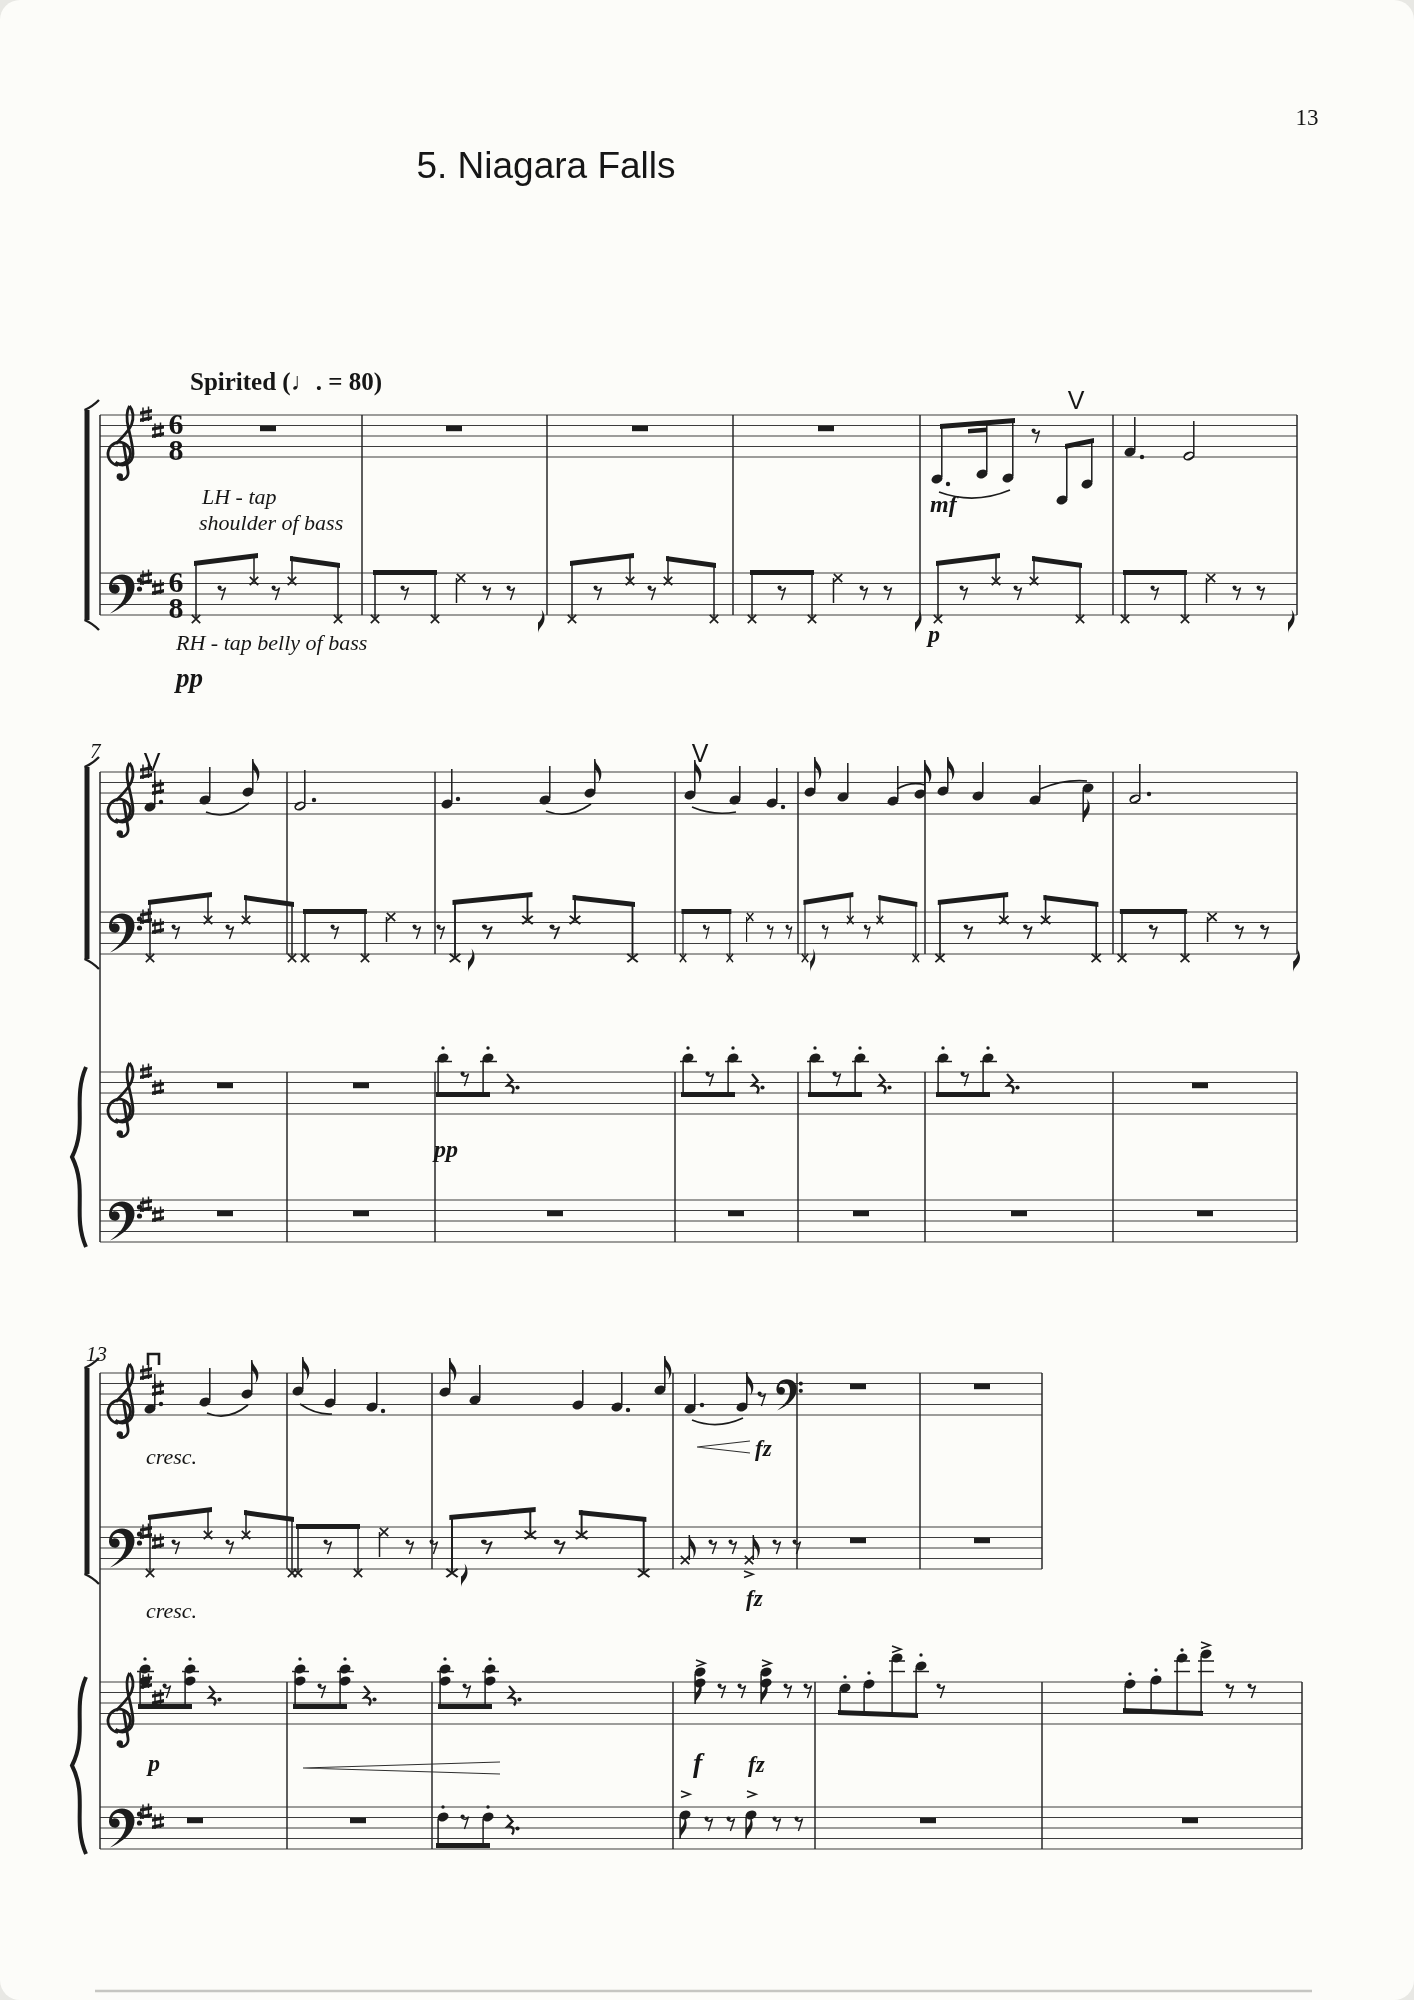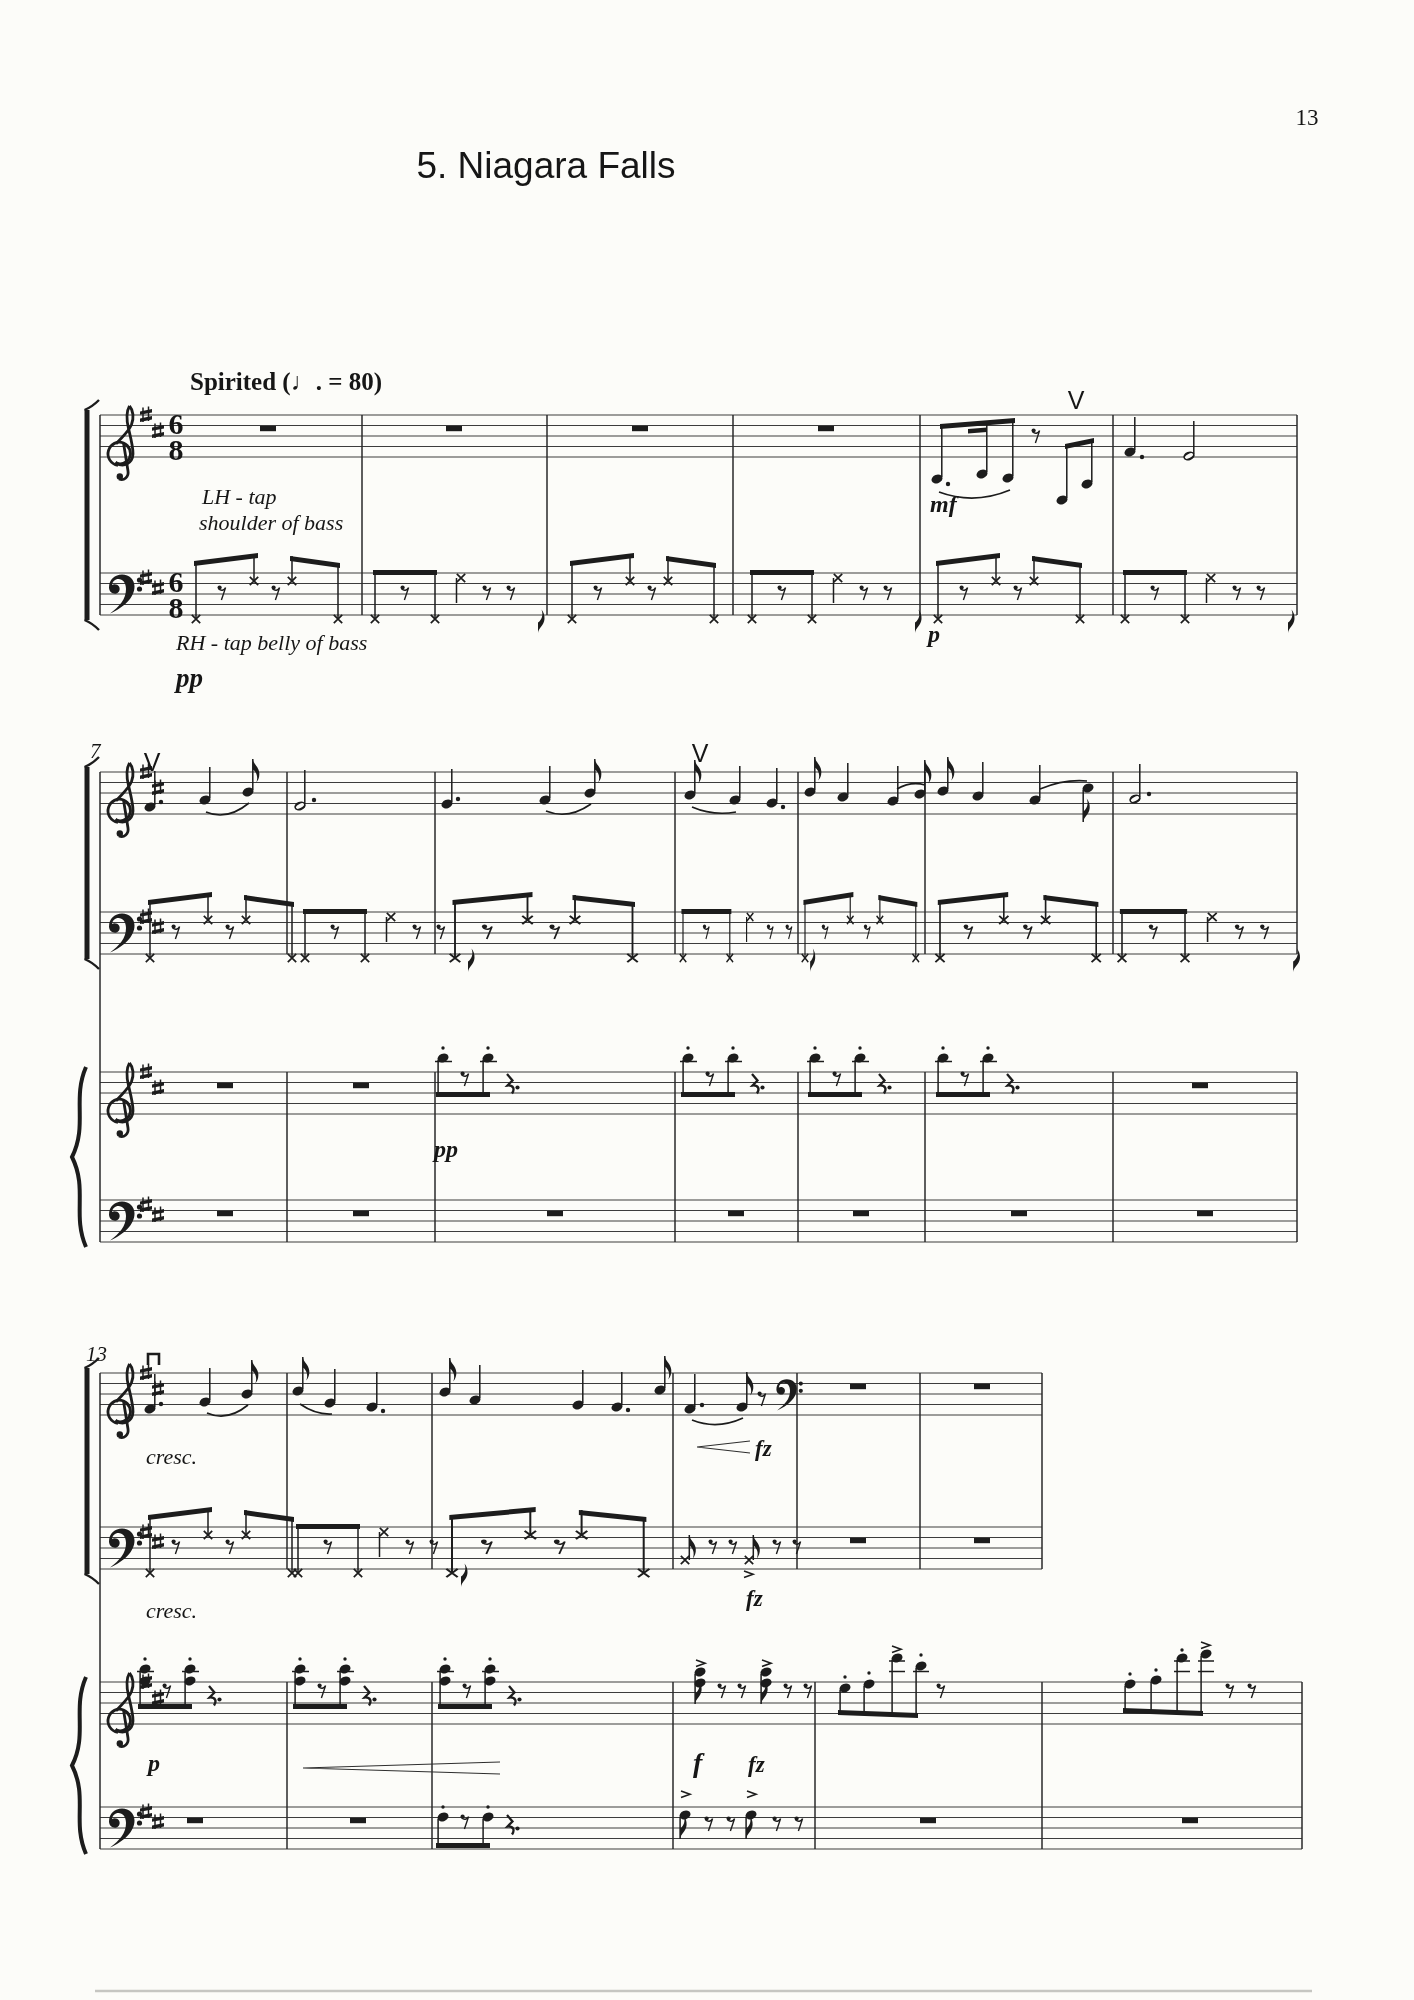--- a/index.html
+++ b/index.html
@@ -1,17 +1,17 @@
 <!DOCTYPE html>
 <html><head>
 <meta charset="utf-8">
 <style>
   html,body{margin:0;padding:0;background:#e8e8e4;}
   .page{position:relative;width:1414px;height:2000px;background:#fcfcf9;margin:0 auto;overflow:hidden;
-        font-family:"Liberation Serif","DejaVu Serif",serif;}
+        font-family:"Liberation Serif","DejaVu Serif",serif;border-radius:20px;}
   svg{position:absolute;left:0;top:0;fill:#1c1c1c;}
   .sl{stroke:#3c3c3c;stroke-width:1.15px;}
   .bl{stroke:#2a2a2a;stroke-width:1.5px;}
   .st{stroke:#1c1c1c;stroke-width:1.5px;}
   .k{stroke:#1c1c1c;fill:none;stroke-width:1.4px;}
   .k2{stroke:#1c1c1c;fill:none;stroke-width:2.3px;}
   .kx{stroke:#1c1c1c;fill:none;stroke-width:1.7px;}
   .slr{fill:none;stroke:#1c1c1c;stroke-width:1.7px;}
   .hp{fill:none;stroke:#2e2e2e;stroke-width:1.1px;}
   .brk{fill:#1c1c1c;}

